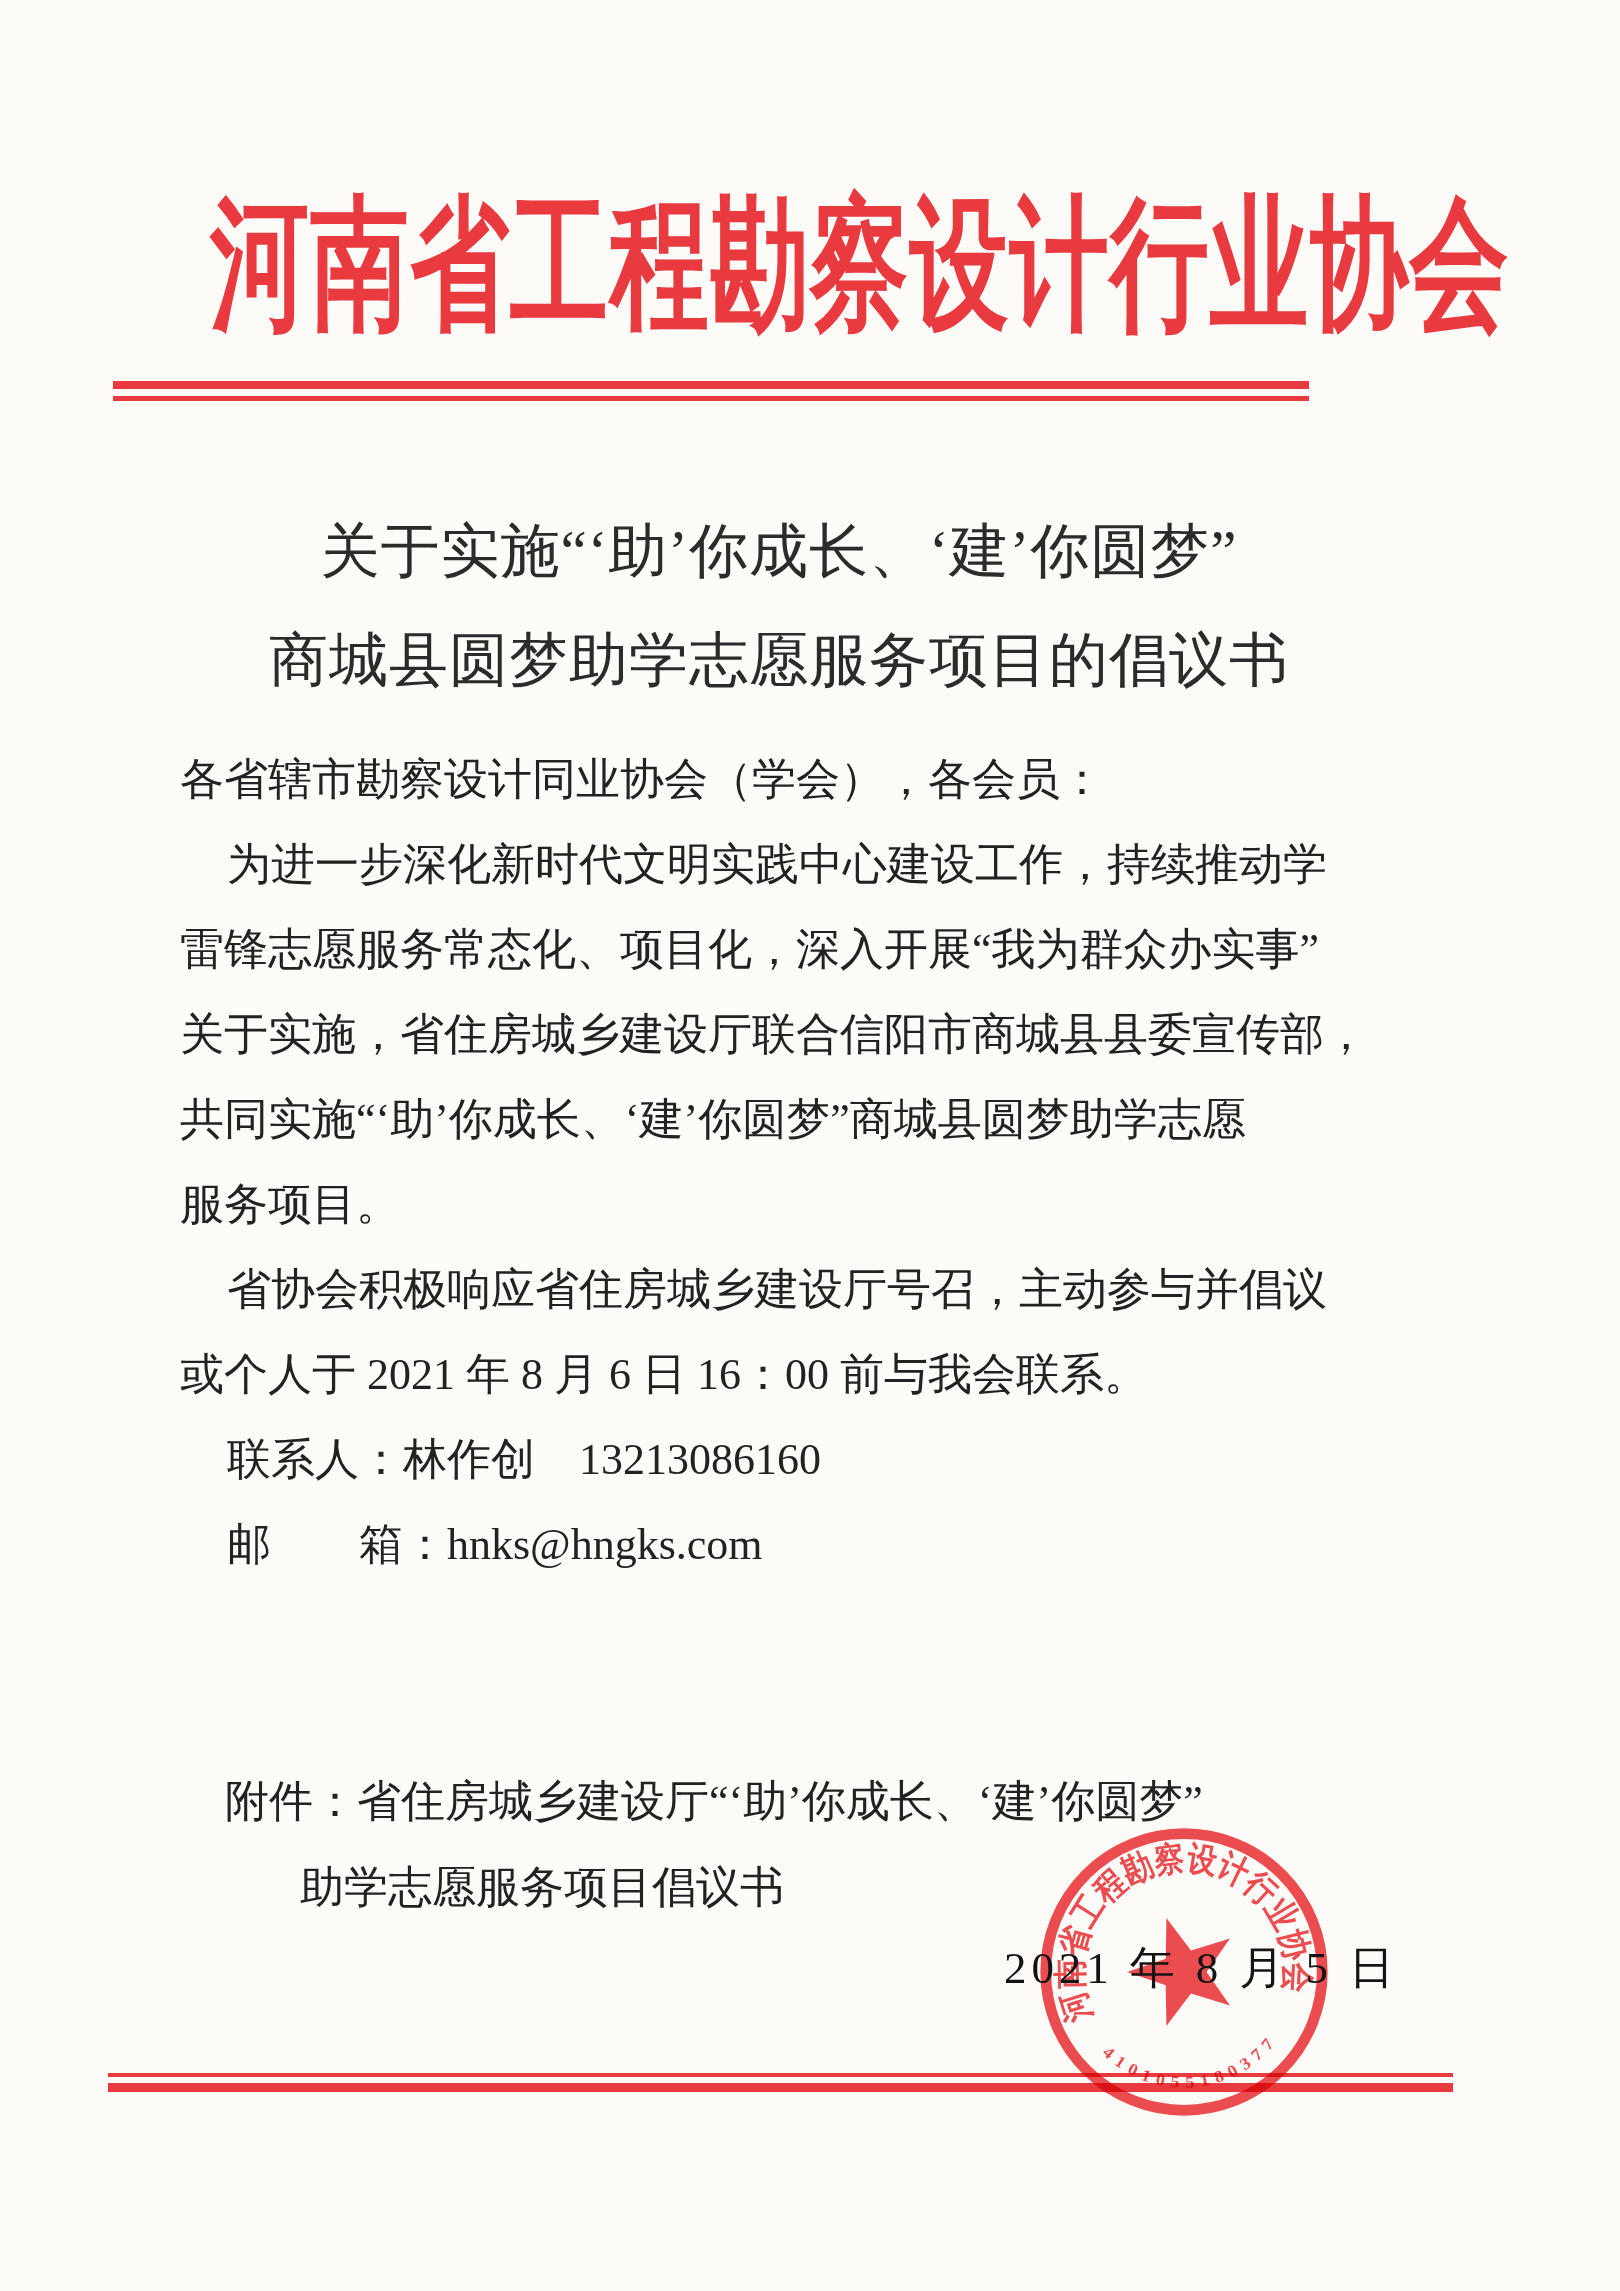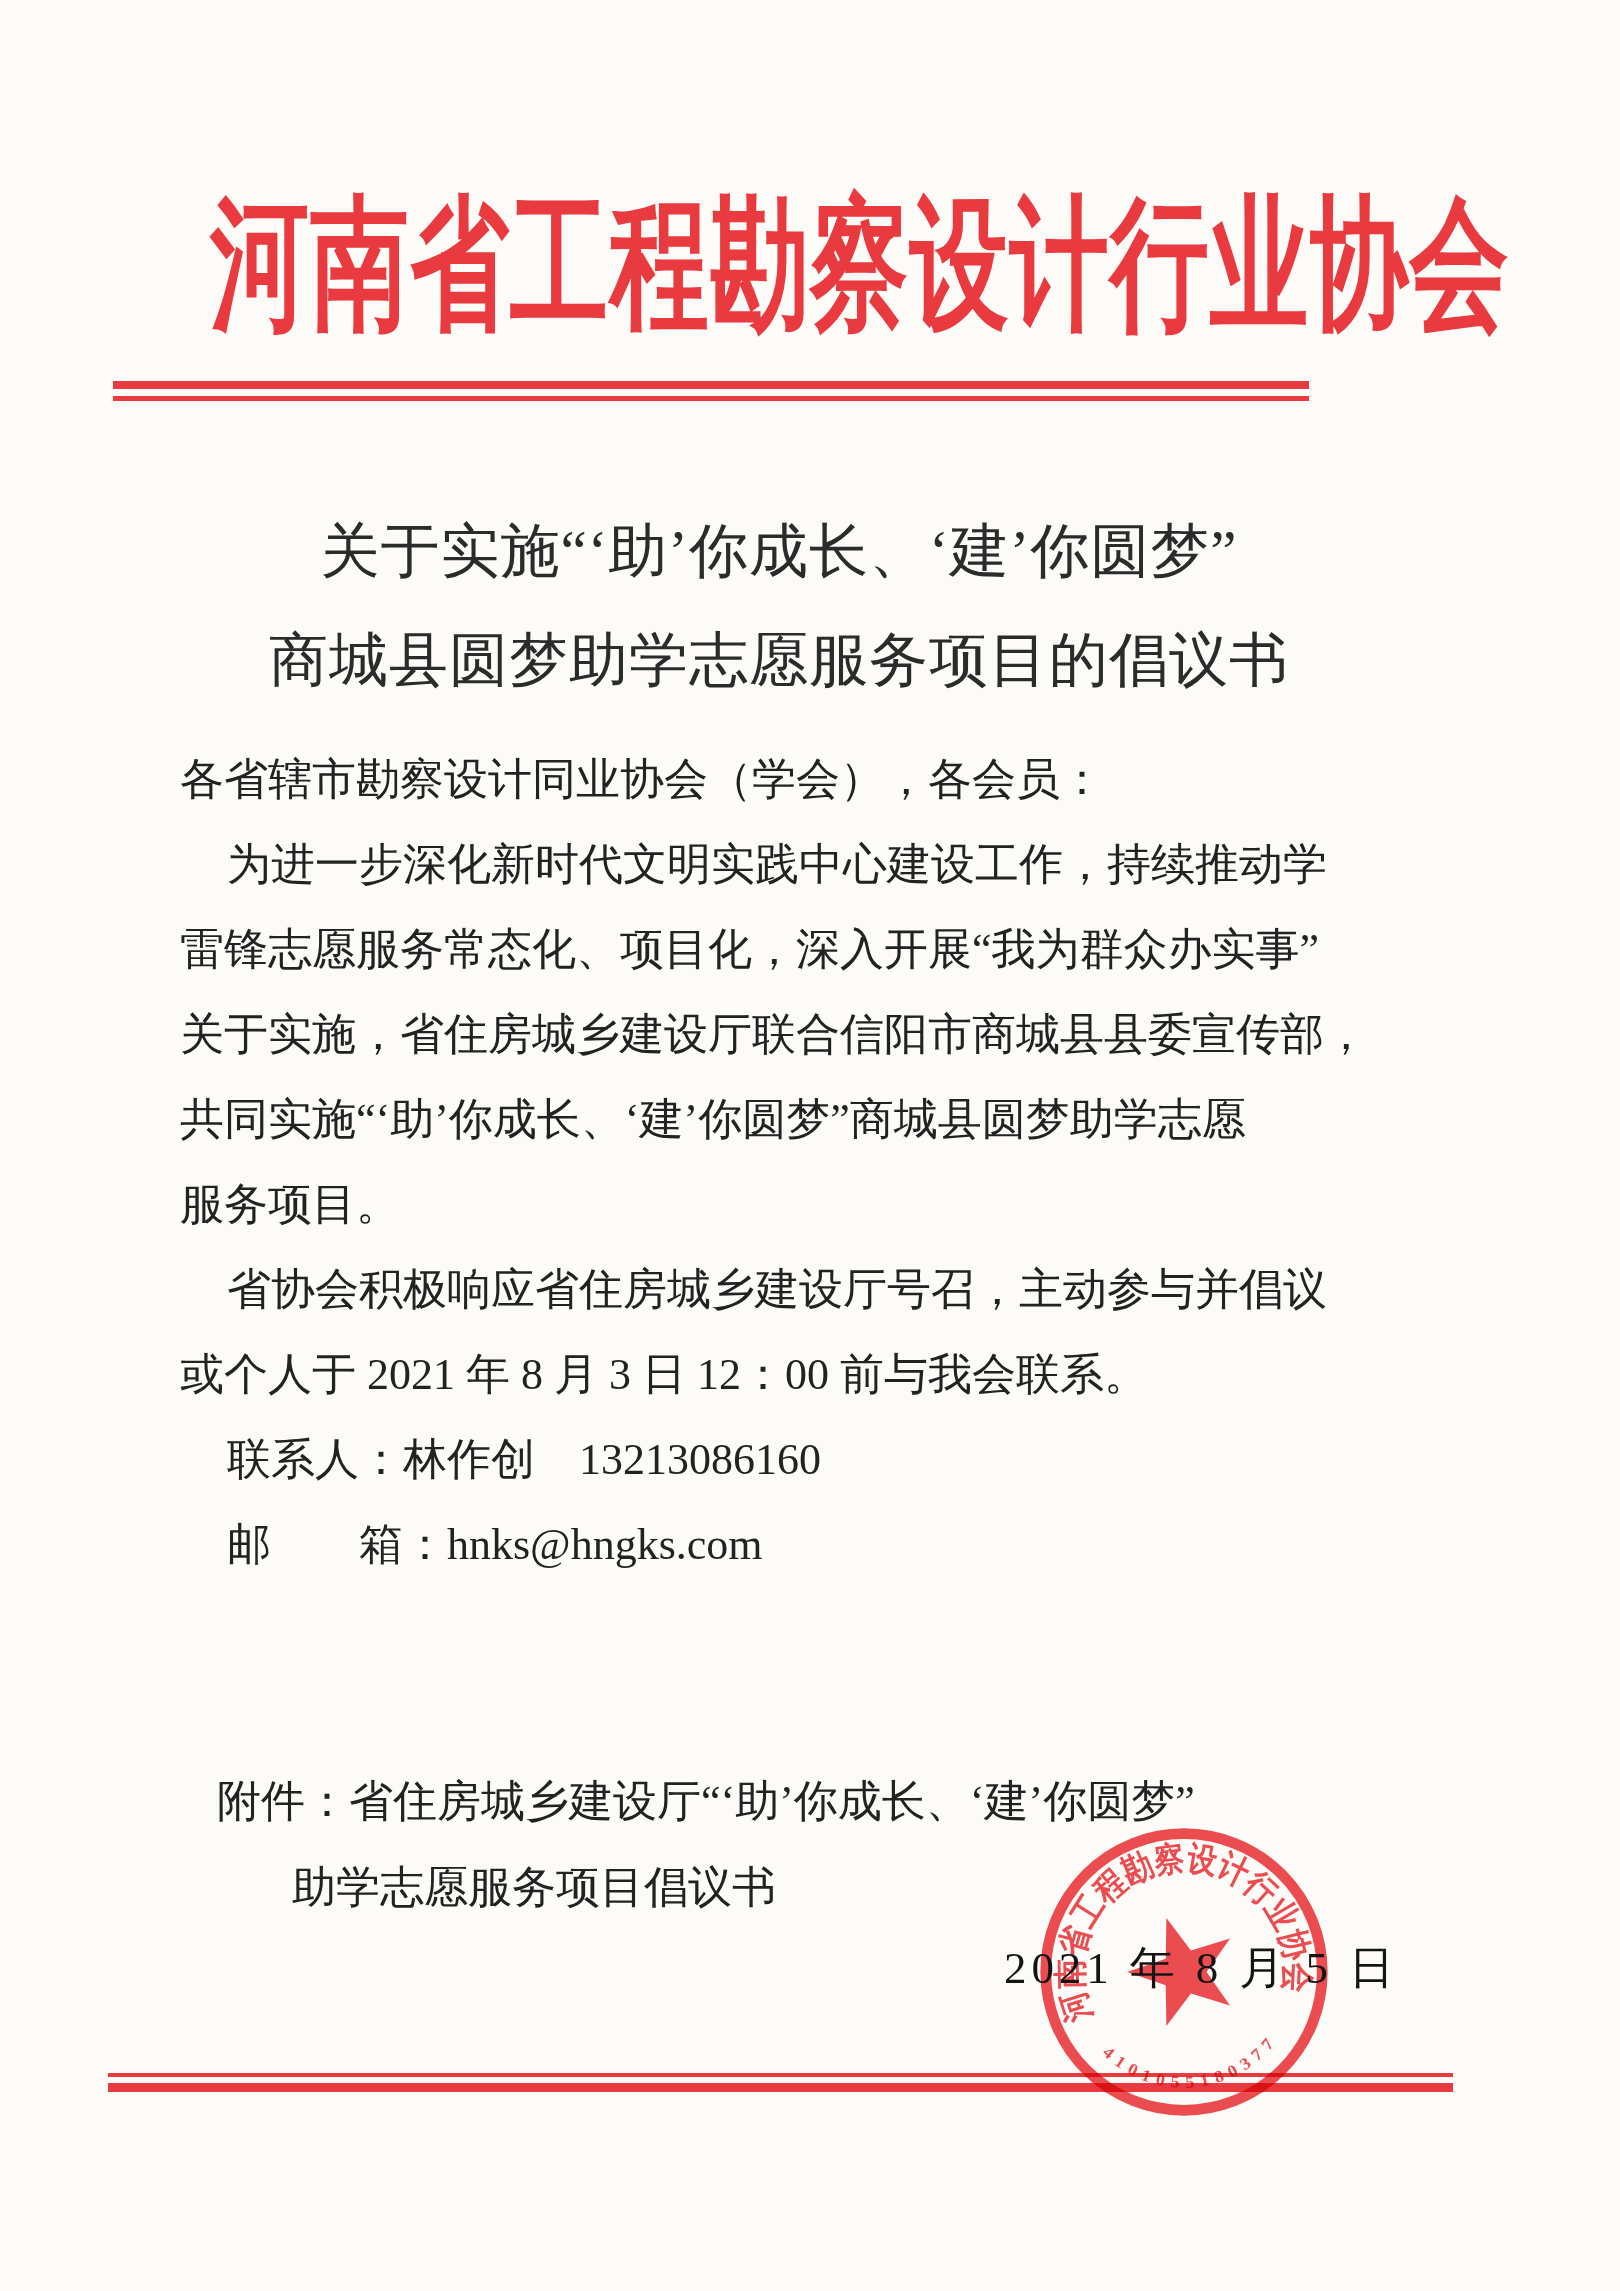--- a/index.html
+++ b/index.html
@@ -54,21 +54,21 @@
     left:180px; top:737px;
     width:1225px;
     font-size:44px;
     color:#222222;
   }
   .body-line { height:85px; line-height:85px; white-space:nowrap; }
   .body-line.indent { padding-left:47px; }
 
   .attachment {
     position:absolute;
-    left:217px; top:1759px;
+    left:225px; top:1759px;
     font-size:44px;
     color:#222222;
   }
   .attachment-line { height:86px; line-height:86px; white-space:nowrap; }
   .attachment-line.second { padding-left:75px; }
 
   .date-line {
     position:absolute;
     left:1004px; top:1944px;
     font-size:45px;
@@ -103,21 +103,21 @@
   <div class="doc-title line2">商城县圆梦助学志愿服务项目的倡议书</div>
 
   <div class="body-text">
     <div class="body-line">各省辖市勘察设计同业协会（学会），各会员：</div>
     <div class="body-line indent">为进一步深化新时代文明实践中心建设工作，持续推动学</div>
     <div class="body-line">雷锋志愿服务常态化、项目化，深入开展“我为群众办实事”</div>
     <div class="body-line">关于实施，省住房城乡建设厅联合信阳市商城县县委宣传部，</div>
     <div class="body-line">共同实施“‘助’你成长、‘建’你圆梦”商城县圆梦助学志愿</div>
     <div class="body-line">服务项目。</div>
     <div class="body-line indent">省协会积极响应省住房城乡建设厅号召，主动参与并倡议</div>
-    <div class="body-line">或个人于 2021 年 8 月 3 日 12：00 前与我会联系。</div>
+    <div class="body-line">或个人于 2021 年 8 月 6 日 16：00 前与我会联系。</div>
     <div class="body-line indent">联系人：林作创　13213086160</div>
     <div class="body-line indent">邮　　箱：hnks@hngks.com</div>
   </div>
 
   <div class="attachment">
     <div class="attachment-line">附件：省住房城乡建设厅“‘助’你成长、‘建’你圆梦”</div>
     <div class="attachment-line second">助学志愿服务项目倡议书</div>
   </div>
 
   <div class="rule rule-bottom-thin"></div>

